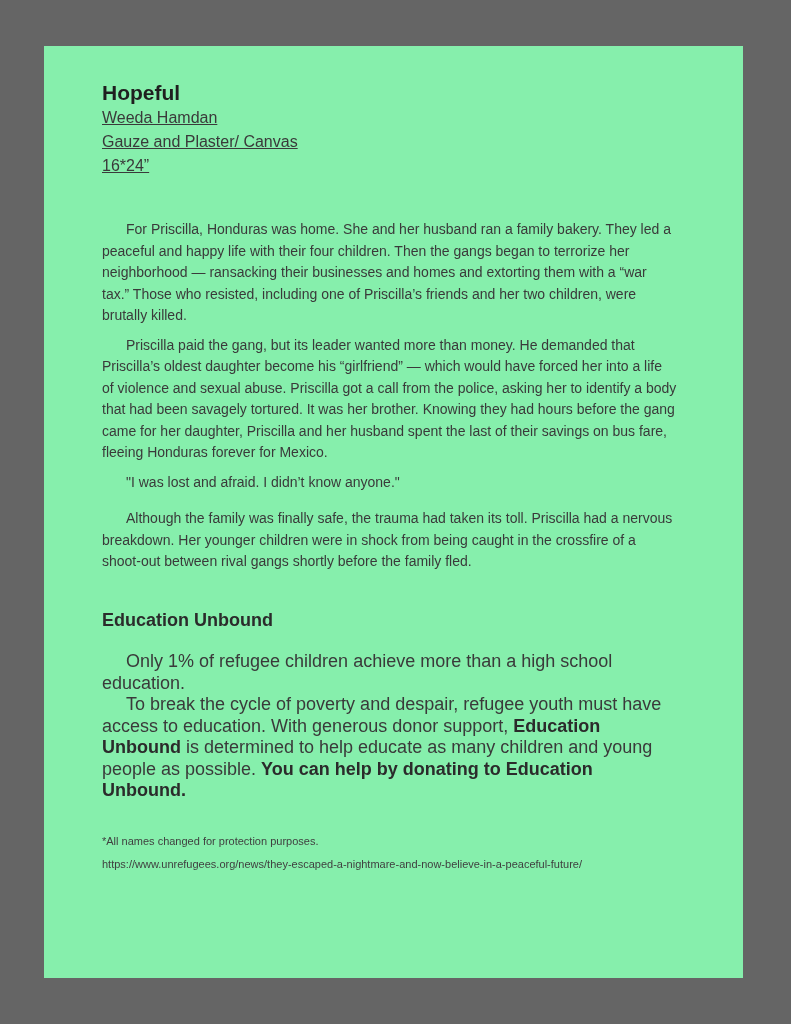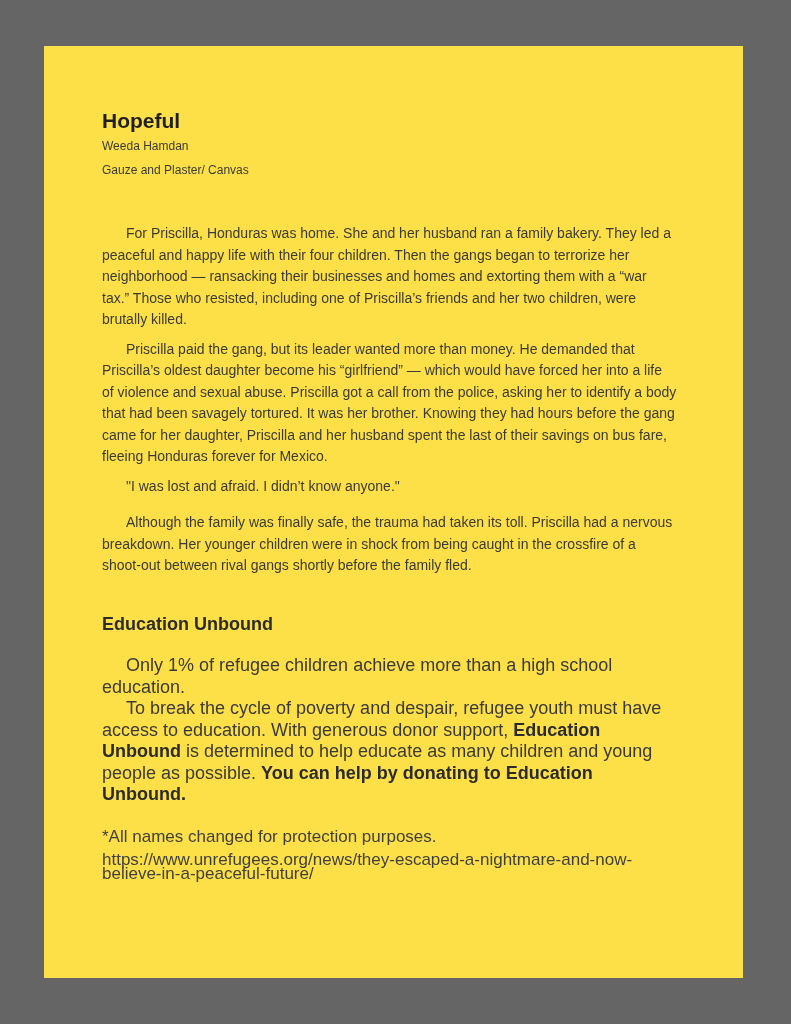--- a/index.html
+++ b/index.html
@@ -12,39 +12,40 @@
     background: #656565;
     position: relative;
     font-family: "Liberation Sans", "DejaVu Sans", sans-serif;
   }
   .page {
     position: absolute;
     left: 44px;
     top: 46px;
     width: 699px;
     height: 932px;
-    background: #fde047;
+    background: #86efac;
     box-sizing: border-box;
-    padding: 62px 66px 0 58px;
+    padding: 34px 66px 0 58px;
     color: #3a3a3a;
   }
   .content {
     width: 575px;
   }
   
   .artwork-header .title {
     font-size: 21px;
     line-height: 26px;
     font-weight: bold;
     color: #1f1f1f;
   }
   .artwork-header .meta {
-    font-size: 12px;
+    font-size: 16px;
     line-height: 24px;
     color: #3a3a3a;
+    text-decoration: underline;
   }
   
   .story {
     margin-top: 41px;
     font-size: 14px;
     line-height: 21.5px;
   }
   .story p, .education p {
     margin: 0 0 8px 0;
   }
@@ -69,39 +70,40 @@
     margin-bottom: 0 !important;
     margin-top: 20px;
   }
   .education .cta {
   }
   .education b {
     color: #2b2b2b;
   }
   
   .footnotes {
-    margin-top: 24px;
-    font-size: 17px;
+    margin-top: 32px;
+    font-size: 11px;
     line-height: 14px;
     color: #3f3f3f;
   }
   .footnotes p {
     margin: 0 0 9px 0;
   }
 </style>
 </head>
 <body>
 
 <div class="page">
   <div class="content">
 
     <div class="artwork-header">
       <div class="title">Hopeful</div>
       <div class="meta">Weeda Hamdan</div>
       <div class="meta">Gauze and Plaster/ Canvas</div>
+      <div class="meta">16*24”</div>
     </div>
 
     <div class="story">
       <p class="indent">For Priscilla, Honduras was home. She and her husband ran a family bakery. They led a peaceful and happy life with their four children. Then the gangs began to terrorize her neighborhood — ransacking their businesses and homes and extorting them with a “war tax.” Those who resisted, including one of Priscilla’s friends and her two children, were brutally killed.</p>
       <p class="indent">Priscilla paid the gang, but its leader wanted more than money. He demanded that Priscilla’s oldest daughter become his “girlfriend” — which would have forced her into a life of violence and sexual abuse. Priscilla got a call from the police, asking her to identify a body that had been savagely tortured. It was her brother. Knowing they had hours before the gang came for her daughter, Priscilla and her husband spent the last of their savings on bus fare, fleeing Honduras forever for Mexico.</p>
       <p class="indent quote-line">"I was lost and afraid. I didn’t know anyone."</p>
       <p class="indent">Although the family was finally safe, the trauma had taken its toll. Priscilla had a nervous breakdown. Her younger children were in shock from being caught in the crossfire of a shoot-out between rival gangs shortly before the family fled.</p>
     </div>
 
     <div class="education">

